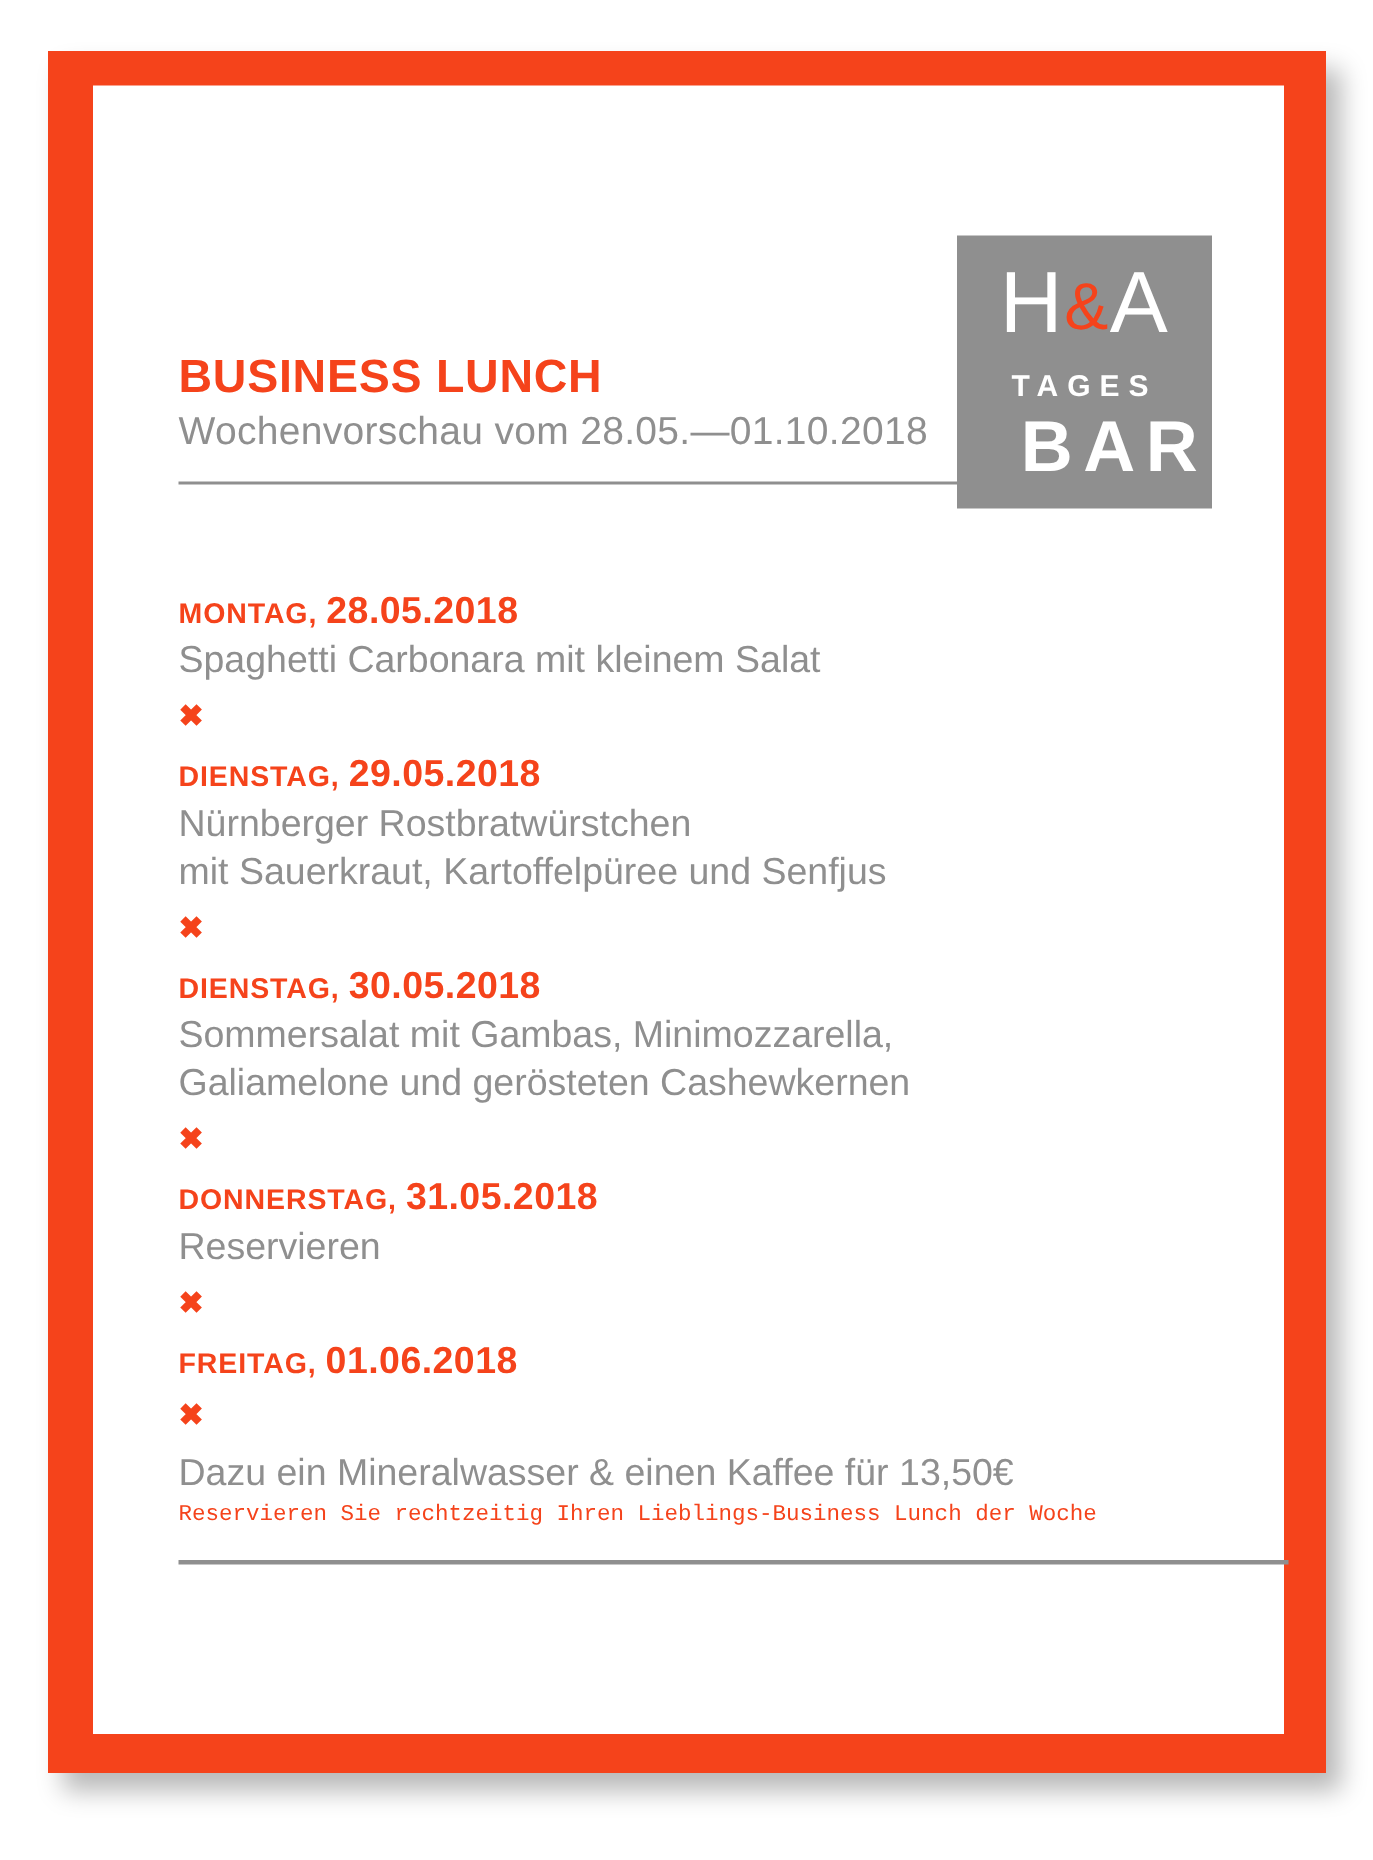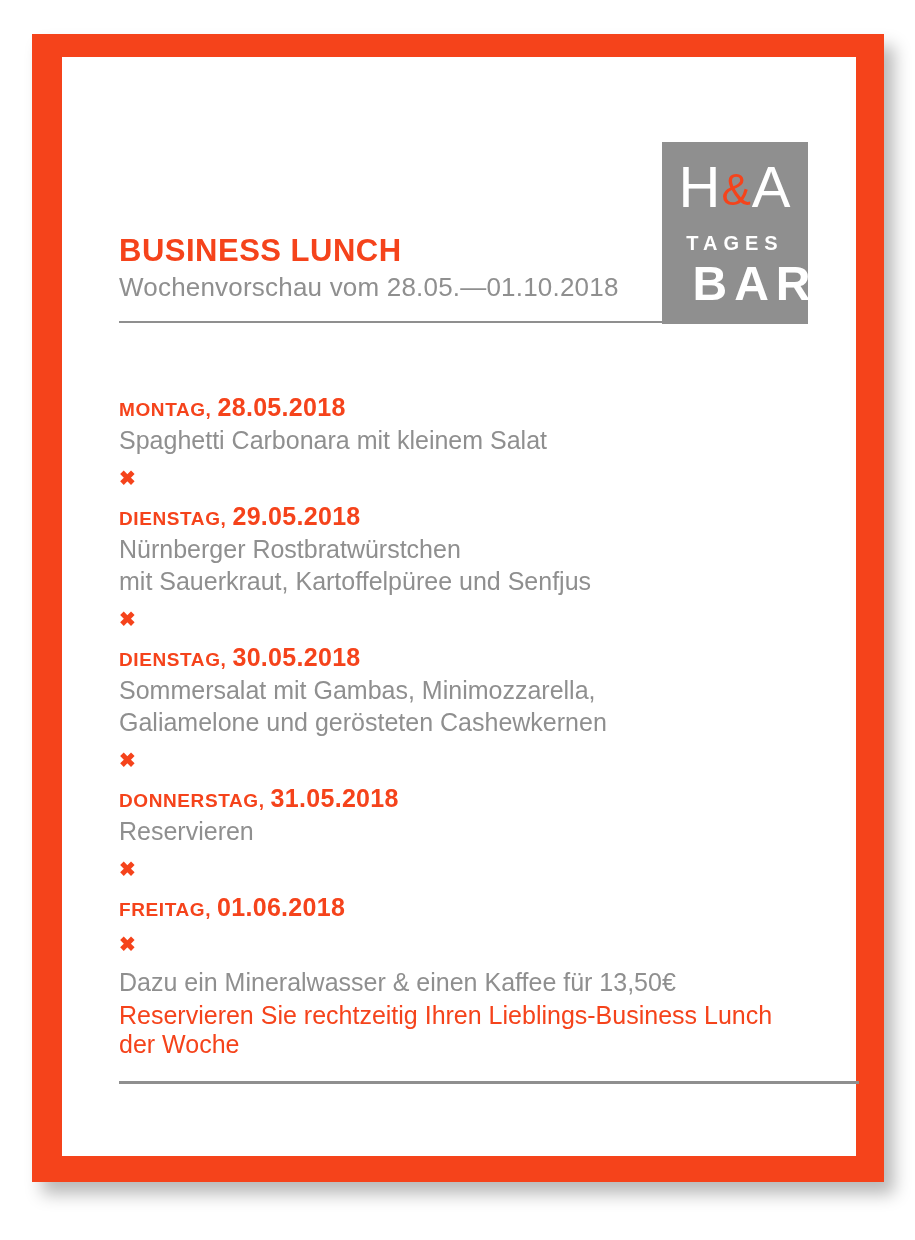--- a/index.html
+++ b/index.html
@@ -47,22 +47,22 @@
     left: 57px;
     top: 56px;
     right: 48px;
     bottom: 30px;
   }
 
   
   .logo {
     position: absolute;
     right: 0px;
-    top: 29px;
-    width: 146px;
+    top: 44px;
+    width: 170px;
     height: 182px;
     background: #8f8f8f;
     color: #ffffff;
     font-family: "Liberation Sans", sans-serif;
   }
   .logo-row1 {
     position: absolute;
     top: 16px;
     left: 0;
     width: 100%;
@@ -173,22 +173,23 @@
   .footer {
     margin-top: 0px;
   }
   .footer-note {
     color: #8f8f8f;
     font-size: 25px;
     margin: 0 0 4px 0;
   }
   .footer-reserve {
     color: #f5431b;
-    font-size: 25px;
-    margin: 0;
+    font-size: 15px;
+    margin: 0;
+    font-family: Liberation Mono, monospace;
   }
   .rule-bottom {
     margin-top: 22px;
     border-top: 3px solid #8f8f8f;
     width: 740px;
   }
 </style>
 </head>
 <body>
 

